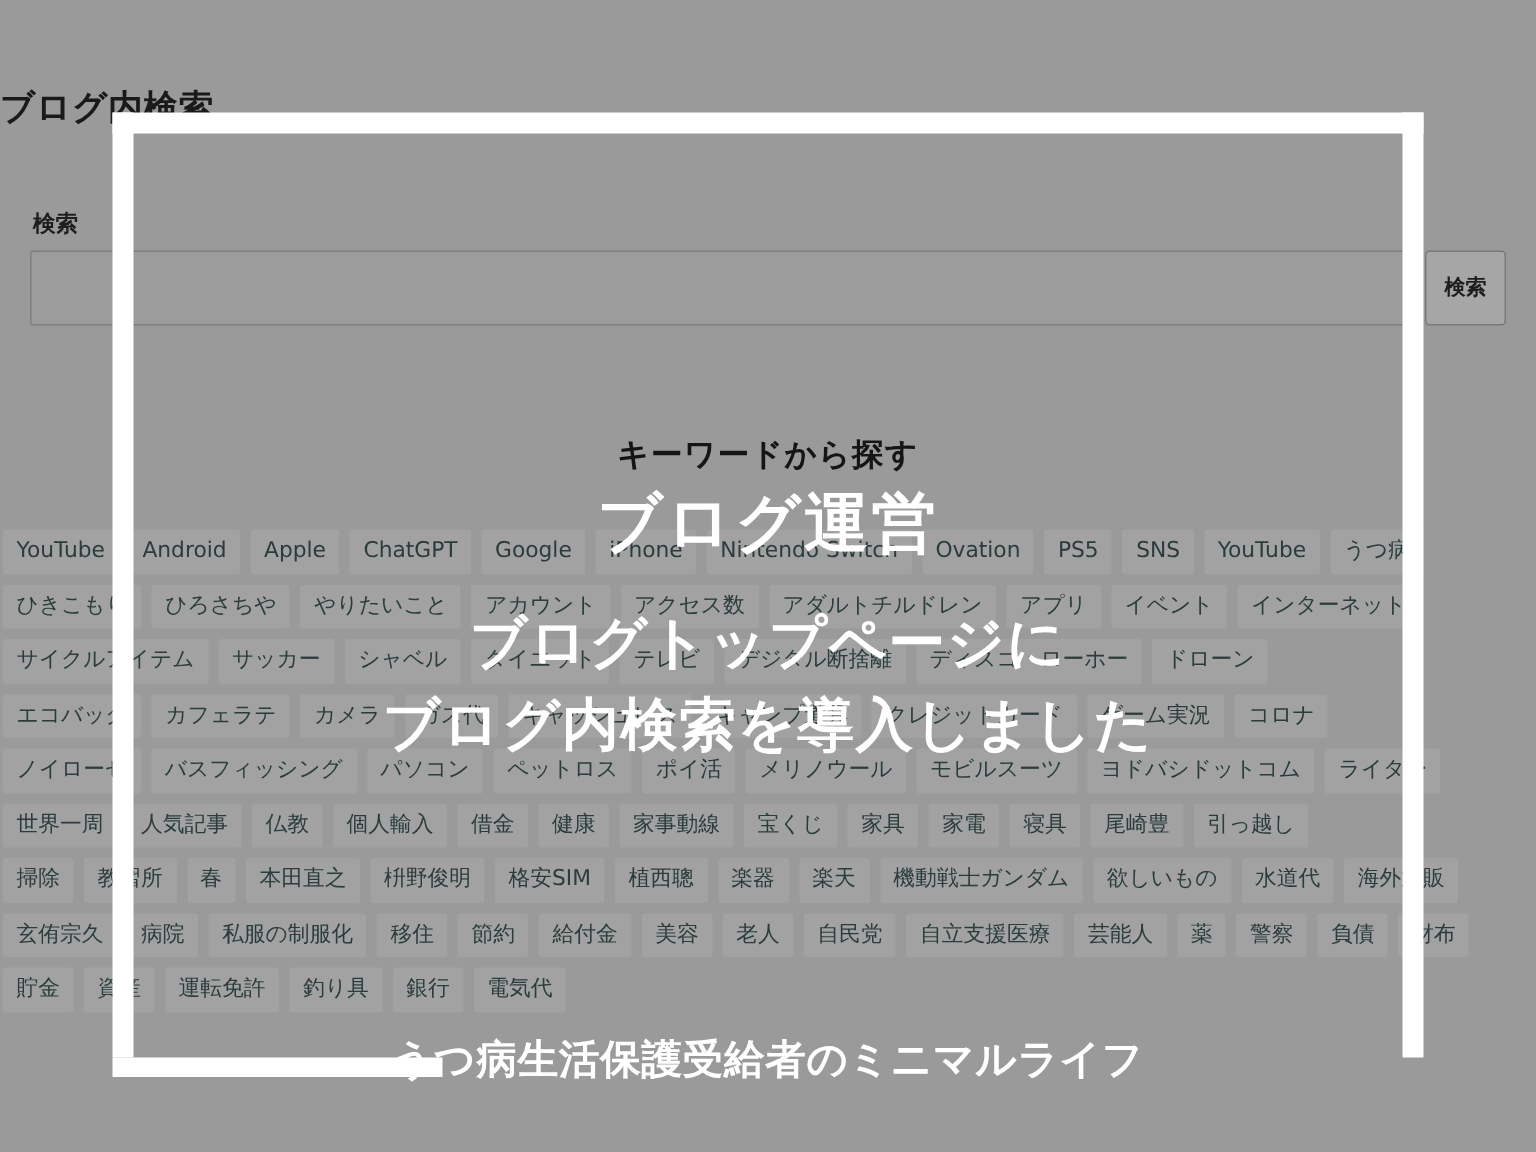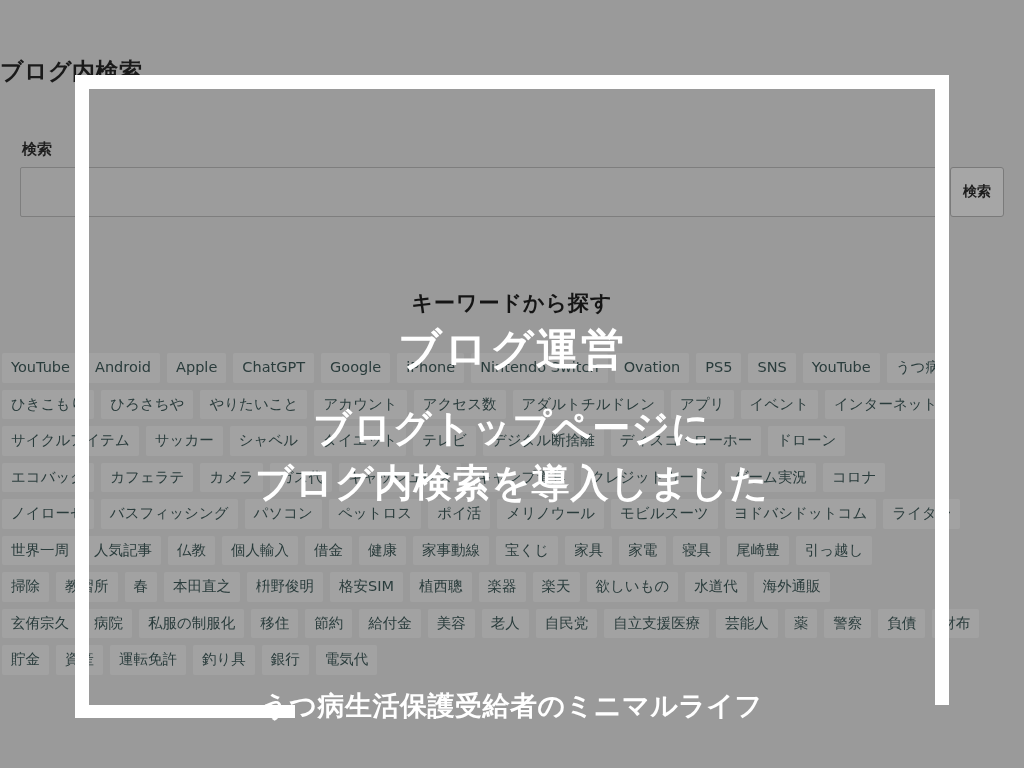--- a/index.html
+++ b/index.html
@@ -261,20 +261,21 @@
       <div class="tag-row">
         <span class="tag">掃除</span>
         <span class="tag">教習所</span>
         <span class="tag">春</span>
         <span class="tag">本田直之</span>
         <span class="tag">枡野俊明</span>
         <span class="tag">格安SIM</span>
         <span class="tag">植西聰</span>
         <span class="tag">楽器</span>
         <span class="tag">楽天</span>
+        <span class="tag">機動戦士ガンダム</span>
         <span class="tag">欲しいもの</span>
         <span class="tag">水道代</span>
         <span class="tag">海外通販</span>
       </div>
       <div class="tag-row">
         <span class="tag">玄侑宗久</span>
         <span class="tag">病院</span>
         <span class="tag">私服の制服化</span>
         <span class="tag">移住</span>
         <span class="tag">節約</span>

